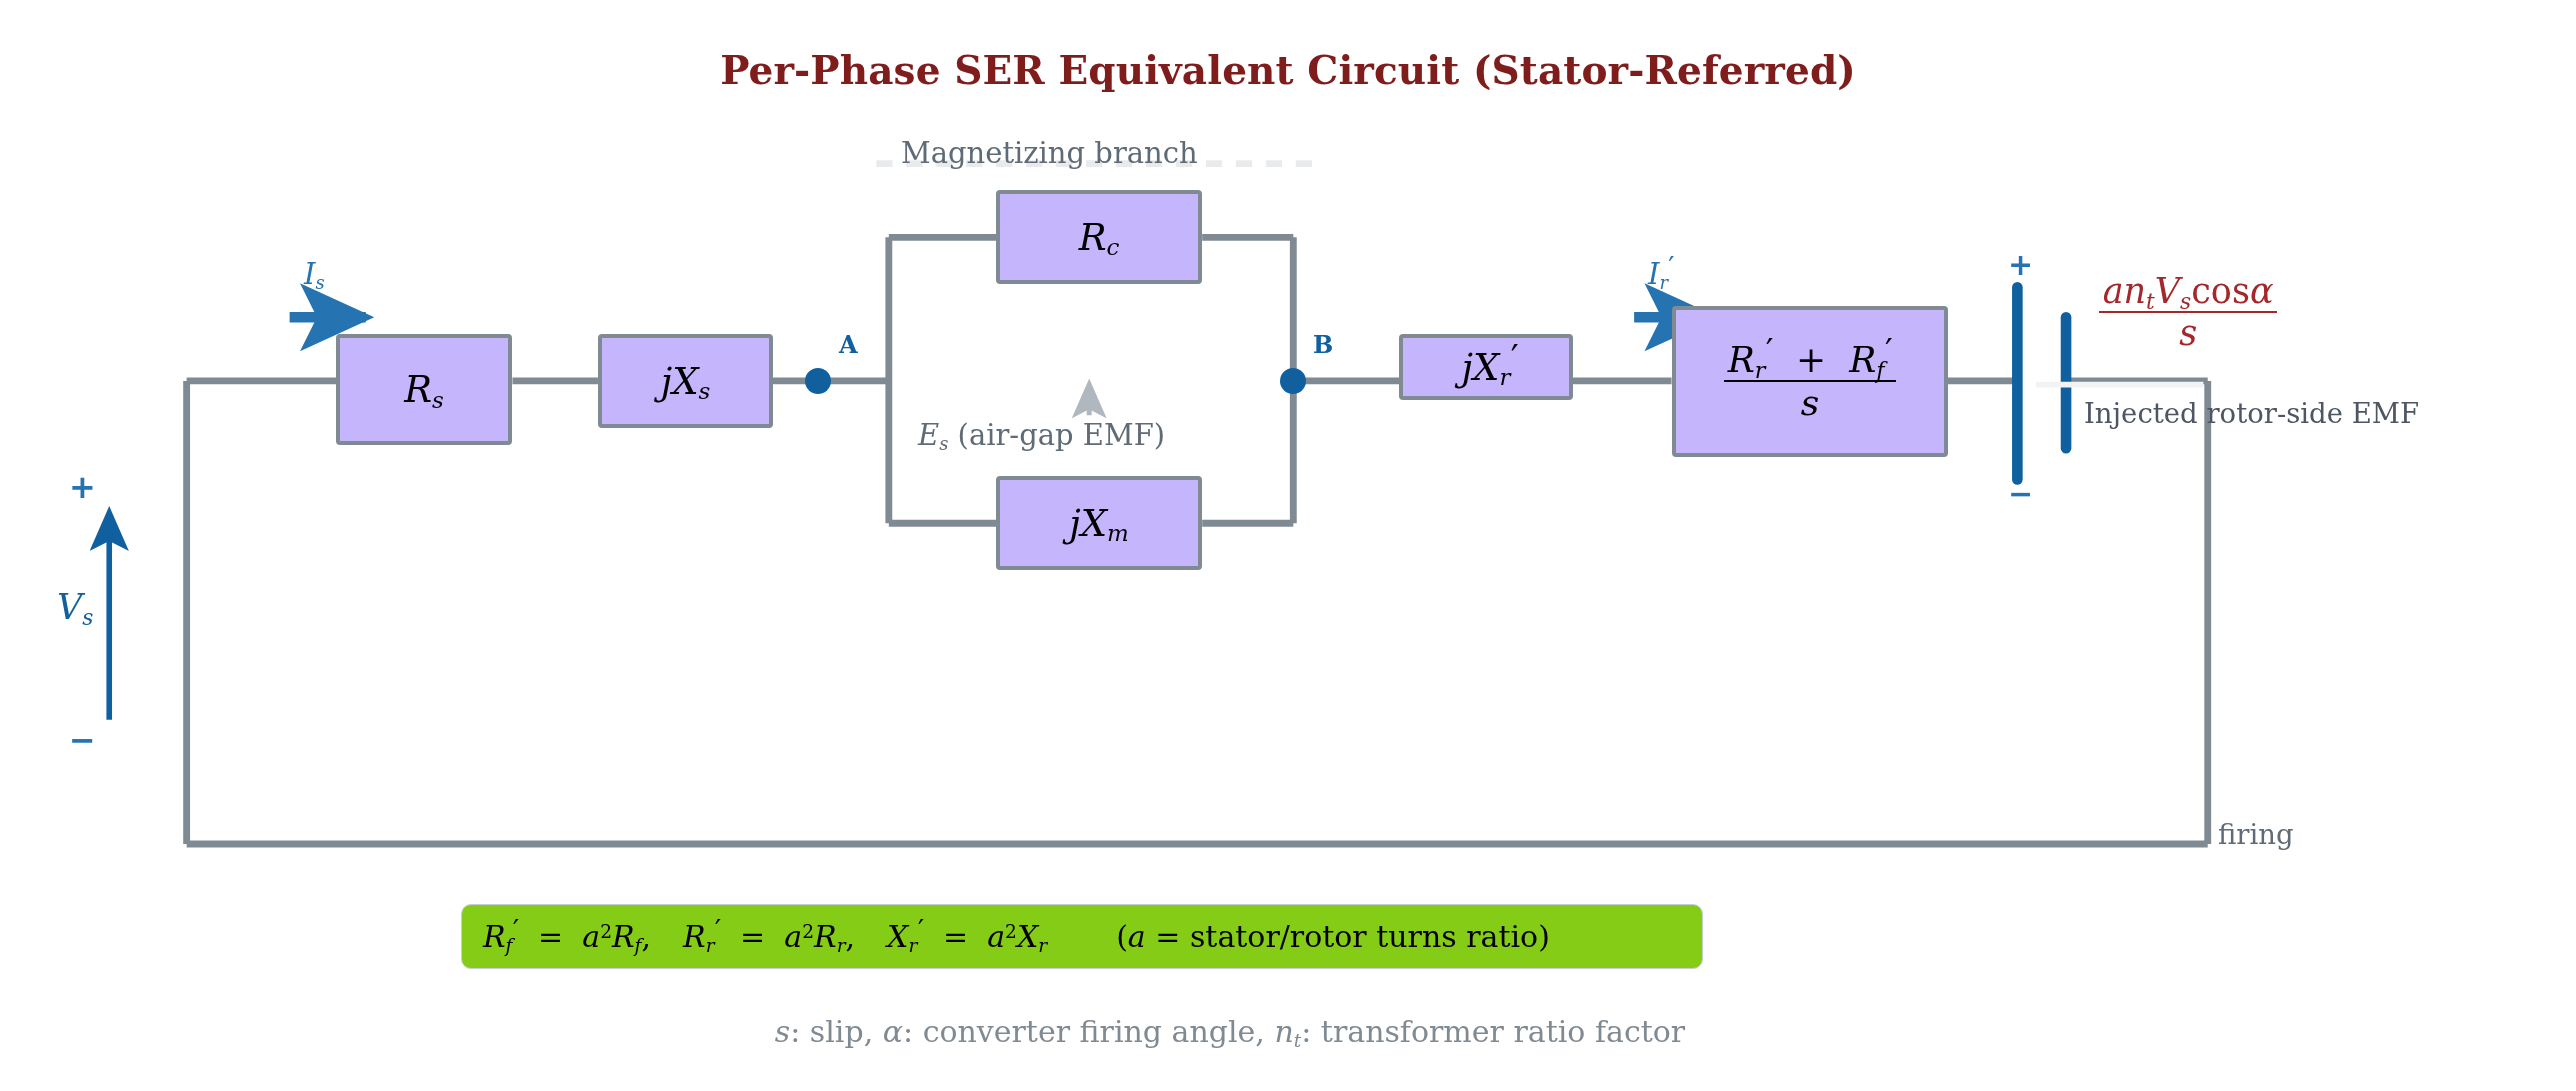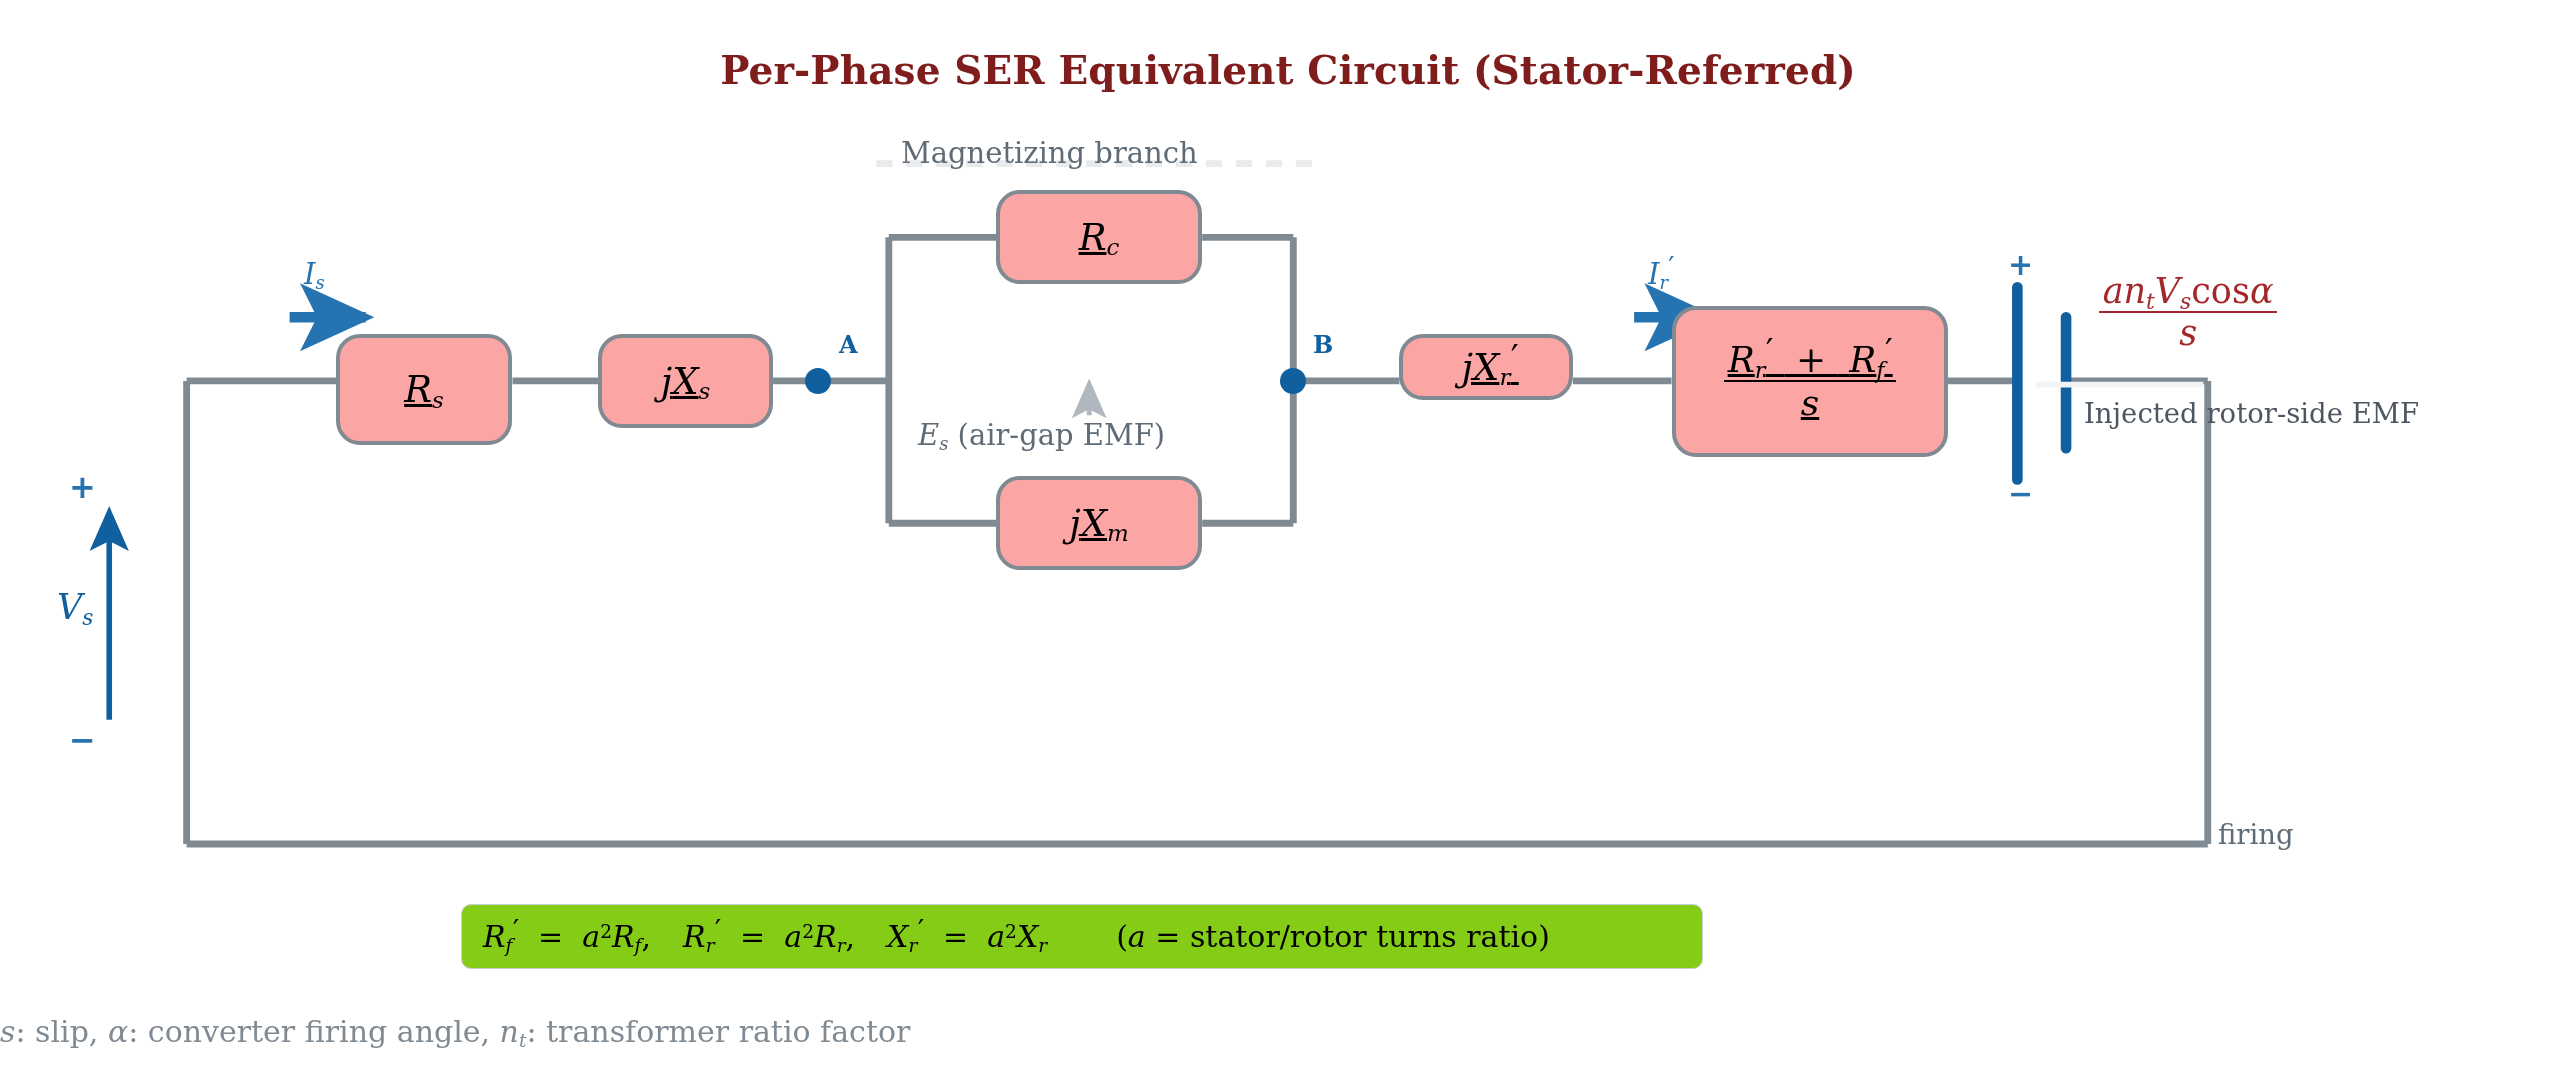--- a/index.html
+++ b/index.html
@@ -38,30 +38,29 @@
     font-weight: bold;
     font-size: 39px;
     color: #7f1d1d;
     letter-spacing: 0.1px;
   }
 
   
   .comp-box {
     position: absolute;
     box-sizing: border-box;
-    background: #fca5a5;
+    background: #c4b5fd;
     border: 4.4px solid #808a93;
-    border-radius: 24px;
+    border-radius: 4px;
     display: flex;
     align-items: center;
     justify-content: center;
     color: #000000;
     font-family: "DejaVu Serif", serif;
     font-size: 37px;
-    text-decoration: underline;
   }
   .comp-box .mlabel {
     display: inline-block;
     line-height: 1;
     font-style: italic;
     white-space: nowrap;
   }
   .mi { font-style: italic; font-family: "DejaVu Serif", serif; }
   .sub {
     font-size: 0.62em;
@@ -203,20 +202,21 @@
   }
   .note-box .gap { display: inline-block; width: 32px; }
   .note-box .gap-wide { display: inline-block; width: 69px; }
   .note-box .rm { font-style: normal; }
 
   .bottom-caption {
     position: absolute;
     left: 0;
     top: 1014px;
     width: 2460px;
+    text-align: center;
     font-family: "DejaVu Serif", serif;
     font-size: 30px;
     color: #808a93;
     white-space: nowrap;
   }
   .bottom-caption .rm { font-style: normal; }
 </style>
 </head>
 <body>
 

